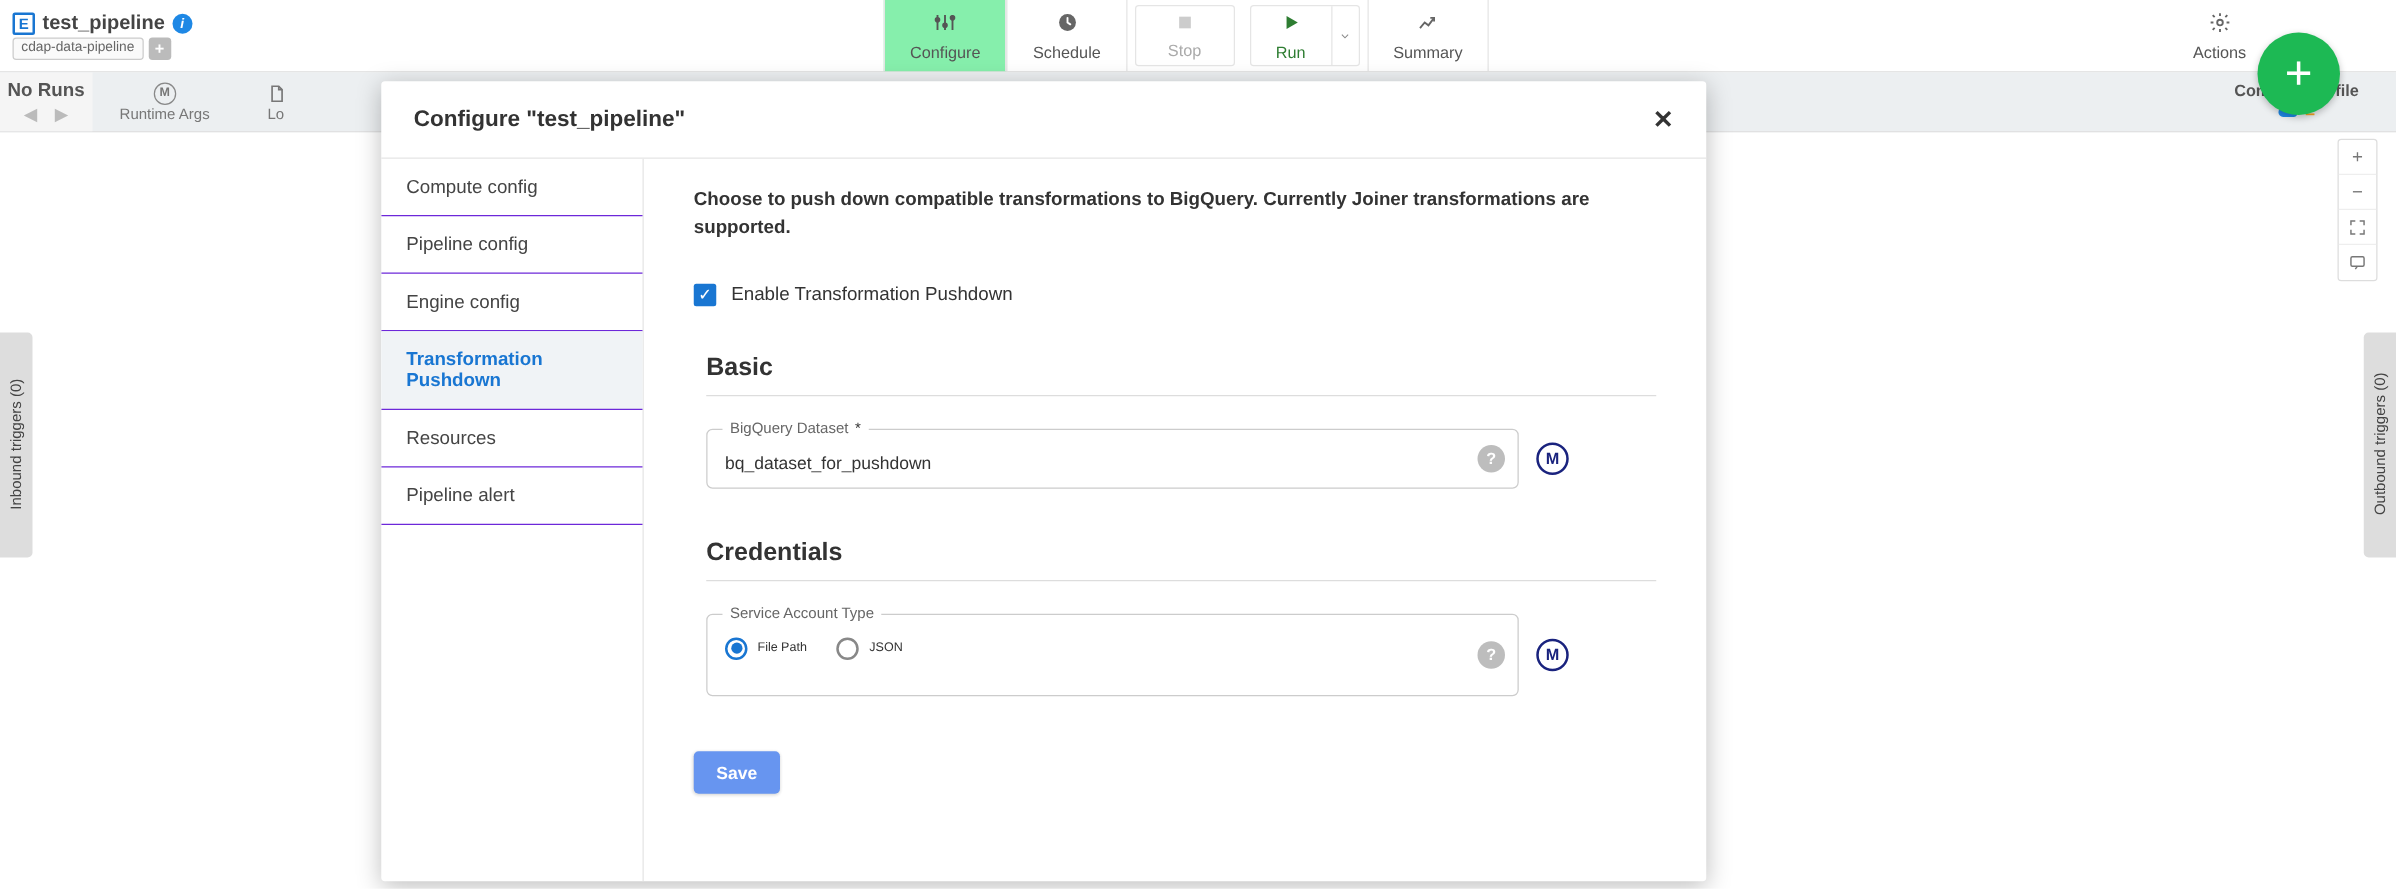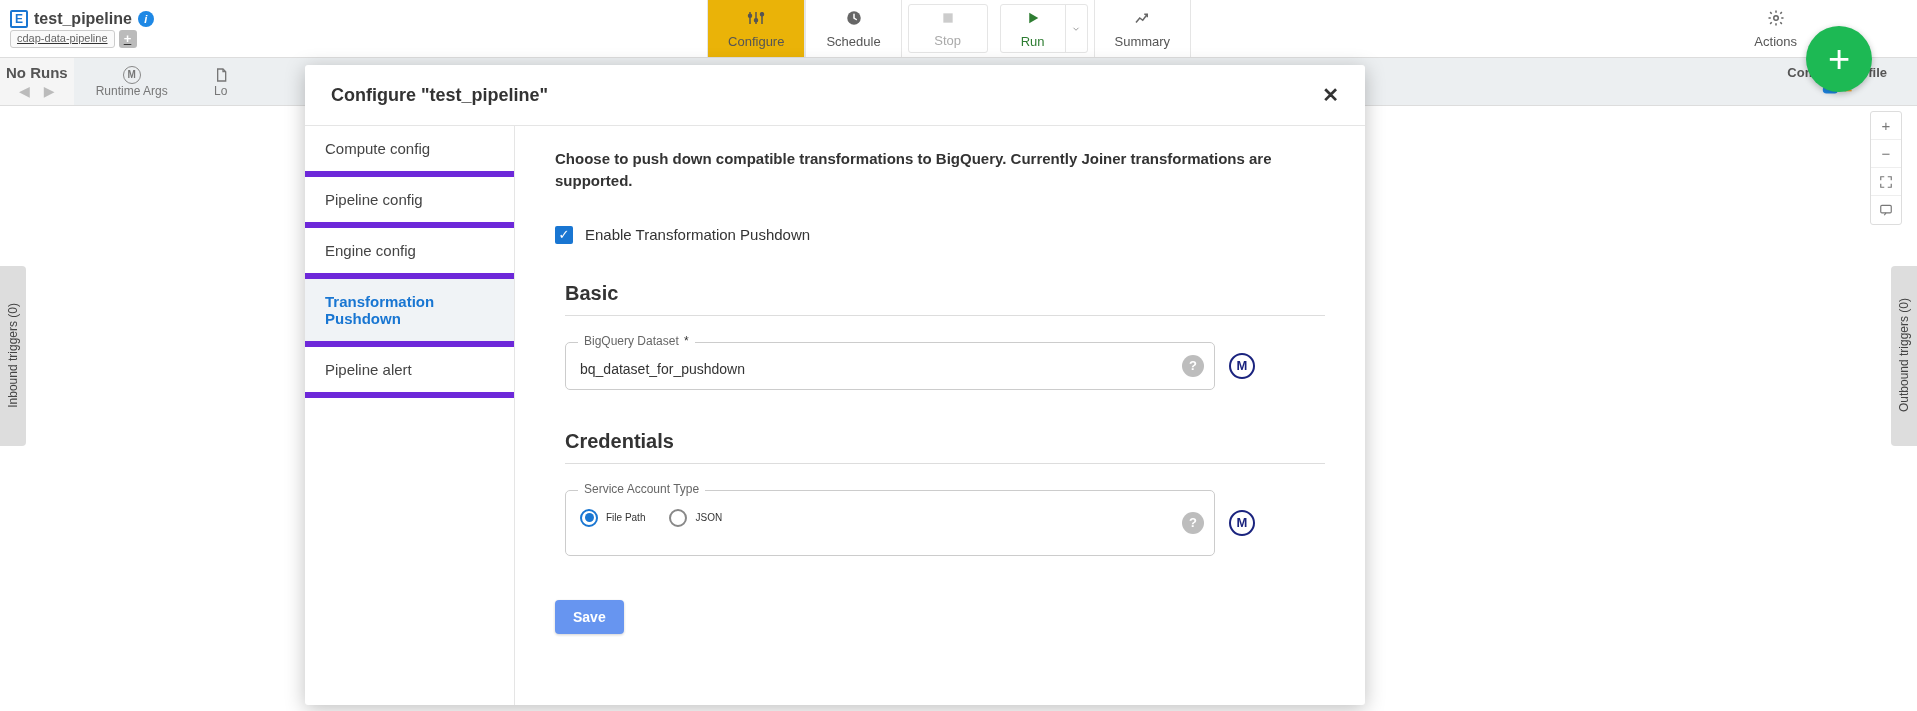--- a/index.html
+++ b/index.html
@@ -4,29 +4,29 @@
 <style>
 * { box-sizing: border-box; margin: 0; padding: 0; }
 body { font-family: -apple-system, BlinkMacSystemFont, "Segoe UI", Helvetica, Arial, sans-serif; font-size: 14px; color: #333; background: #fff; width: 1917px; height: 711px; position: relative; overflow: hidden; }
 
 
 .topbar { display: flex; align-items: stretch; height: 58px; border-bottom: 1px solid #ddd; background: #fff; }
 .topbar-left { display: flex; flex-direction: column; justify-content: center; padding: 4px 10px; gap: 2px; }
 .pipeline-title-row { display: flex; align-items: center; gap: 6px; font-size: 16px; font-weight: 600; color: #444; }
 .logo-e { width: 18px; height: 18px; border: 2px solid #1976d2; color:#1976d2; font-weight:700; font-size:12px; display:flex;align-items:center;justify-content:center; border-radius:2px; }
 .info-icon { width:16px;height:16px;border-radius:50%;background:#1e88e5;color:#fff;font-size:11px;font-weight:700;display:flex;align-items:center;justify-content:center;font-style:italic; }
-.badge-row { display:flex; gap:4px;text-decoration:underline; }
+.badge-row { display:flex; gap:4px; }
 .badge-artifact { font-size:11px; color:#666; border:1px solid #ccc; border-radius:3px; padding:1px 6px; background:#fafafa; }
 .badge-plus { width:18px;height:18px;background:#bbb;color:#fff;border-radius:3px;display:flex;align-items:center;justify-content:center;font-size:13px;font-weight:700; }
 
 .topbar-center { margin-left:auto; display:flex; align-items:stretch; }
 .tool-btn { display:flex;flex-direction:column;align-items:center;justify-content:center; padding:0 20px; border-left:1px solid #e5e5e5; border-right:1px solid #e5e5e5; gap:2px; color:#555; cursor:pointer; min-width:80px; position:relative; }
 .tool-btn .ico { font-size:18px; color:#666; }
 .tool-btn .lbl { font-size:13px; }
-.tool-btn.active { background:#eab308; }
+.tool-btn.active { background:#86efac; }
 .tool-btn.run .ico { color:#2e7d32; }
 .tool-btn.run .lbl { color:#2e7d32; font-weight:500; }
 .tool-btn.stop .ico { color:#bbb; }
 .tool-btn.stop { color:#aaa; }
 .run-wrap { display:flex; border:1px solid #e5e5e5; border-top:none;border-bottom:none; }
 .run-dd { width:22px;display:flex;align-items:center;justify-content:center;color:#888;border-left:1px solid #e5e5e5;cursor:pointer; }
 .topbar-right { margin-left:auto; display:flex; align-items:stretch; padding-right:100px; }
 
 
 .runbar { display:flex; align-items:stretch; height:48px; background:#eceff1; border-bottom:1px solid #ddd; }
@@ -58,21 +58,21 @@
 
 .fab { position:absolute;top:26px;right:45px;width:66px;height:66px;border-radius:50%;background:#1db954;color:#fff;font-size:38px;display:flex;align-items:center;justify-content:center;box-shadow:0 2px 6px rgba(0,0,0,.25);cursor:pointer;z-index:50; }
 
 
 .modal { position:absolute;left:305px;top:65px;width:1060px;height:640px;background:#fff;box-shadow:0 4px 20px rgba(0,0,0,.25);border-radius:3px;display:flex;flex-direction:column;z-index:40; }
 .modal-hdr { display:flex;align-items:center;justify-content:space-between;padding:18px 26px;border-bottom:1px solid #e5e5e5; }
 .modal-hdr h2 { font-size:18px;font-weight:700;color:#333; }
 .close-x { font-size:20px;font-weight:700;cursor:pointer;color:#333; }
 .modal-body { flex:1;display:flex;overflow:hidden; }
 .side-menu { width:210px;border-right:1px solid #e5e5e5;display:flex;flex-direction:column; }
-.side-menu div { padding:14px 20px;font-size:15px;color:#444;border-bottom:6px solid #6d28d9;cursor:pointer; }
+.side-menu div { padding:14px 20px;font-size:15px;color:#444;border-bottom:1px solid #6d28d9;cursor:pointer; }
 .side-menu div.sel { background:#f0f3f6;color:#1976d2;font-weight:600; }
 .content { flex:1;padding:22px 40px 20px 40px;overflow:auto;display:flex;flex-direction:column; }
 .desc { font-weight:700;color:#333;margin-bottom:34px;line-height:1.45;font-size:15px; }
 .checkbox-row { display:flex;align-items:center;gap:12px;margin-bottom:38px; }
 .chk { width:18px;height:18px;background:#1976d2;border-radius:2px;display:flex;align-items:center;justify-content:center;color:#fff;font-size:13px; }
 .chk-lbl { font-size:15px;color:#333; }
 .section-title { font-size:20px;font-weight:700;color:#333;margin-bottom:10px; }
 .section-hr { border:none;border-top:1px solid #ddd;margin-bottom:26px; }
 .field-wrap { display:flex;align-items:center;gap:14px;margin-bottom:40px; }
 .field-box { flex:1;max-width:650px;border:1px solid #ccc;border-radius:5px;position:relative;padding:18px 14px 12px 14px; }
@@ -240,20 +240,21 @@
   <div class="modal-hdr">
     <h2>Configure "test_pipeline"</h2>
     <span class="close-x">✕</span>
   </div>
   <div class="modal-body">
     <div class="side-menu">
       <div>Compute config</div>
       <div>Pipeline config</div>
       <div>Engine config</div>
       <div class="sel">Transformation Pushdown</div>
+      <div>Resources</div>
       <div>Pipeline alert</div>
     </div>
     <div class="content">
       <div class="desc">Choose to push down compatible transformations to BigQuery. Currently Joiner transformations are supported.</div>
 
       <div class="checkbox-row">
         <span class="chk">✓</span>
         <span class="chk-lbl">Enable Transformation Pushdown</span>
       </div>
 

